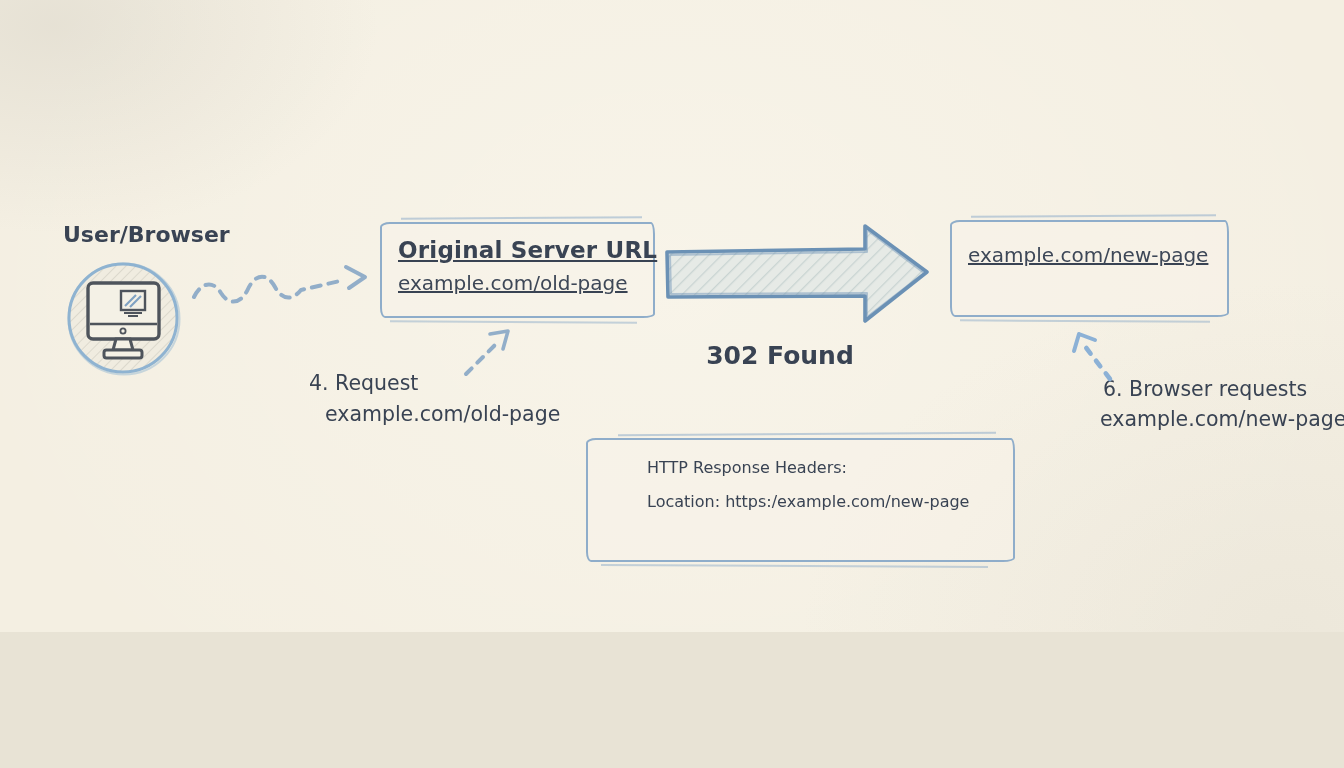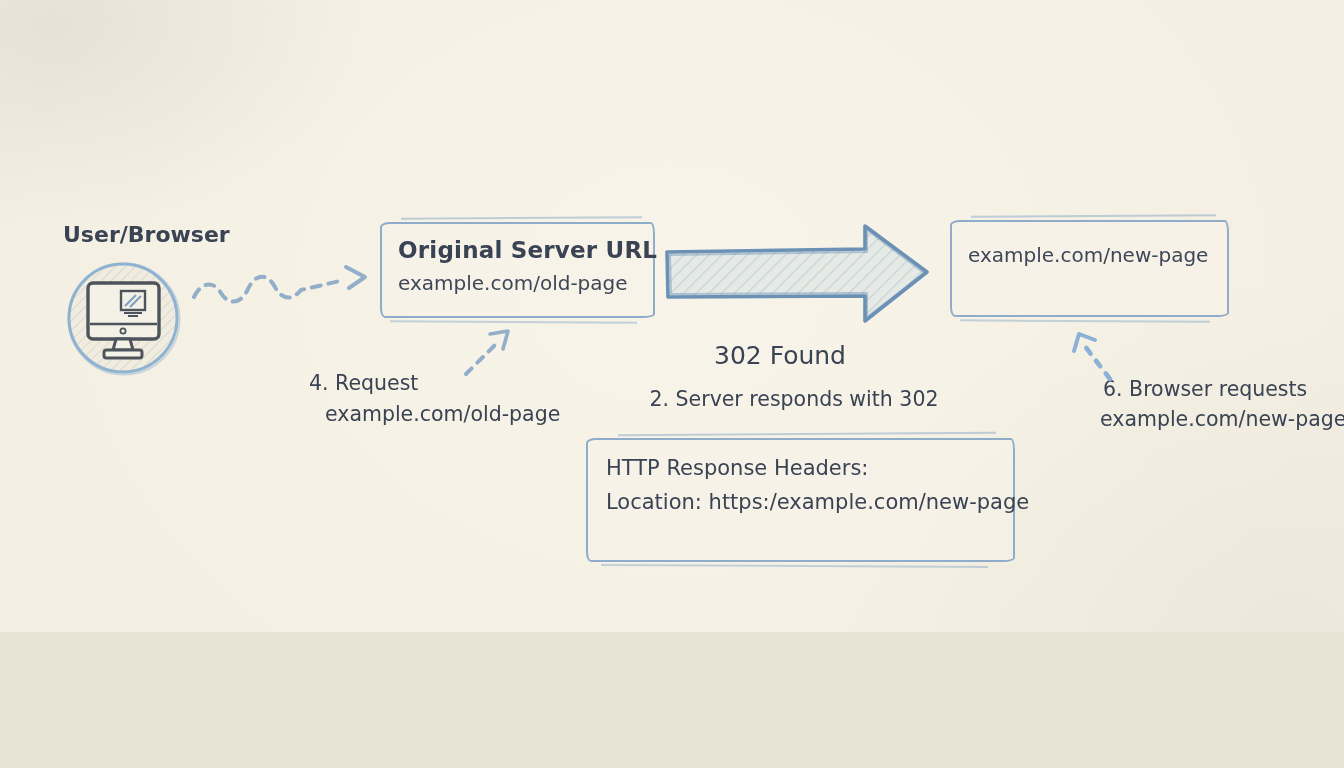--- a/index.html
+++ b/index.html
@@ -31,32 +31,32 @@
     content:"";position:absolute;left:7%;right:4%;top:-7px;
     border-top:2px solid rgba(143,173,202,0.55);
     transform:rotate(-0.35deg);
   }
   .sketch-box::after{
     content:"";position:absolute;left:3%;right:6%;bottom:-7px;
     border-bottom:2px solid rgba(143,173,202,0.5);
     transform:rotate(0.3deg);
   }
 
-  .box-inner{padding:13px 0 0 16px;}
+  .box-inner{padding:13px 0 0 16px;text-decoration:underline;}
   .box-title{font-size:23px;font-weight:600;letter-spacing:0.2px;white-space:nowrap;}
   .box-url{font-size:20px;margin-top:8px;white-space:nowrap;color:#3d4757;}
 
   .hand-text{color:#394353;white-space:nowrap;}
   .t22{font-size:22px;font-weight:600;}
   .t21{font-size:20.5px;}
-  .t25{font-size:25px;font-weight:400;}
+  .t25{font-size:25px;font-weight:700;}
 
   .center{text-align:center;}
 
-  .headers-line{font-size:21px;line-height:34px;white-space:nowrap;}
+  .headers-line{font-size:16px;line-height:34px;white-space:nowrap;margin-left:41px;}
 </style>
 </head>
 <body>
 
 <div id="canvas">
 
   <div class="abs hand-text t22" style="left:63px;top:222px;">User/Browser</div>
 
   <svg class="abs" style="left:64px;top:258px;" width="120" height="122" viewBox="0 0 120 122">
     <defs>
@@ -106,21 +106,20 @@
   </svg>
 
   <div class="abs sketch-box" style="left:950px;top:220px;width:279px;height:97px;">
     <div class="box-inner">
       <div class="box-url">example.com/new-page</div>
     </div>
   </div>
 
   <div class="abs hand-text t25 center" style="left:660px;top:341px;width:240px;">302 Found</div>
 
-  <div class="abs hand-text t21 center" style="left:628px;top:387px;width:332px;">2. Server responds with 302</div>
 
   <div class="abs hand-text t21" style="left:309px;top:371px;">4. Request</div>
   <div class="abs hand-text t21" style="left:325px;top:402px;">example.com/old-page</div>
   <svg class="abs" style="left:452px;top:326px;" width="72" height="54" viewBox="0 0 72 54">
     <path d="M14 48 L46 16" fill="none" stroke="#92aec9" stroke-width="4" stroke-linecap="round" stroke-dasharray="8 8"></path>
     <path d="M38 8 L56 5 L51 23" fill="none" stroke="#92aec9" stroke-width="3.6" stroke-linecap="round" stroke-linejoin="round"></path>
   </svg>
 
   <div class="abs hand-text t21" style="left:1103px;top:377px;">6. Browser requests</div>
   <div class="abs hand-text t21" style="left:1100px;top:407px;">example.com/new-page</div>

